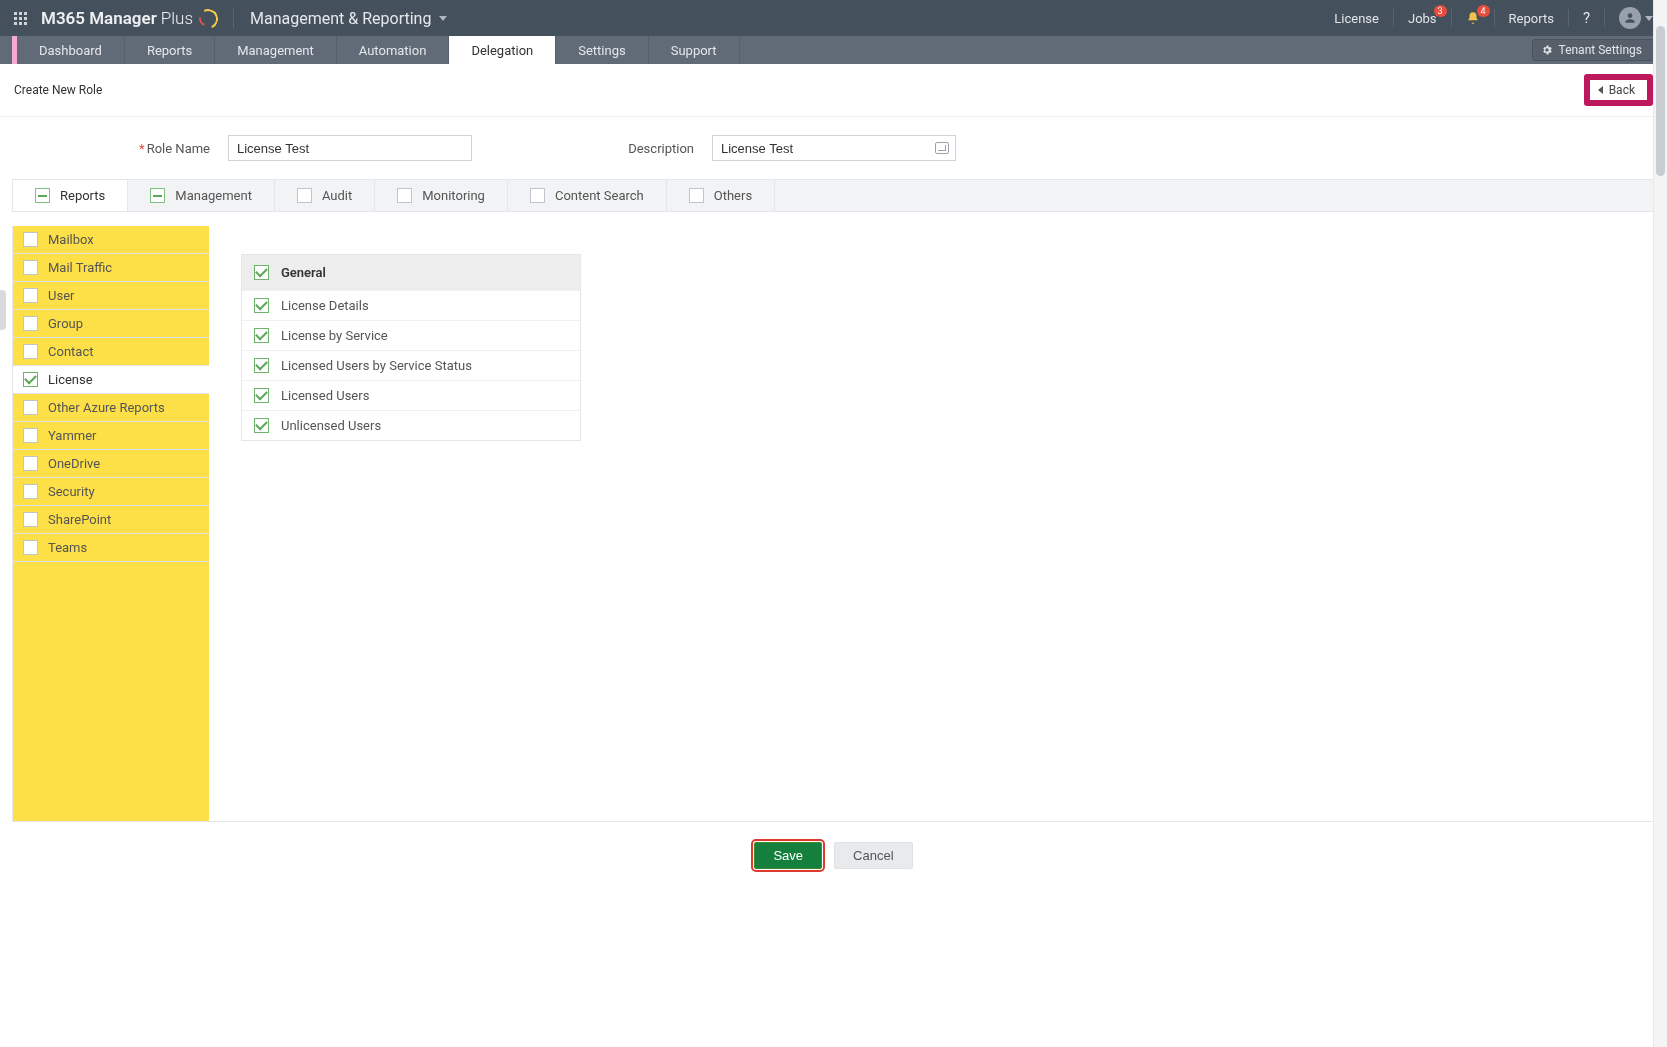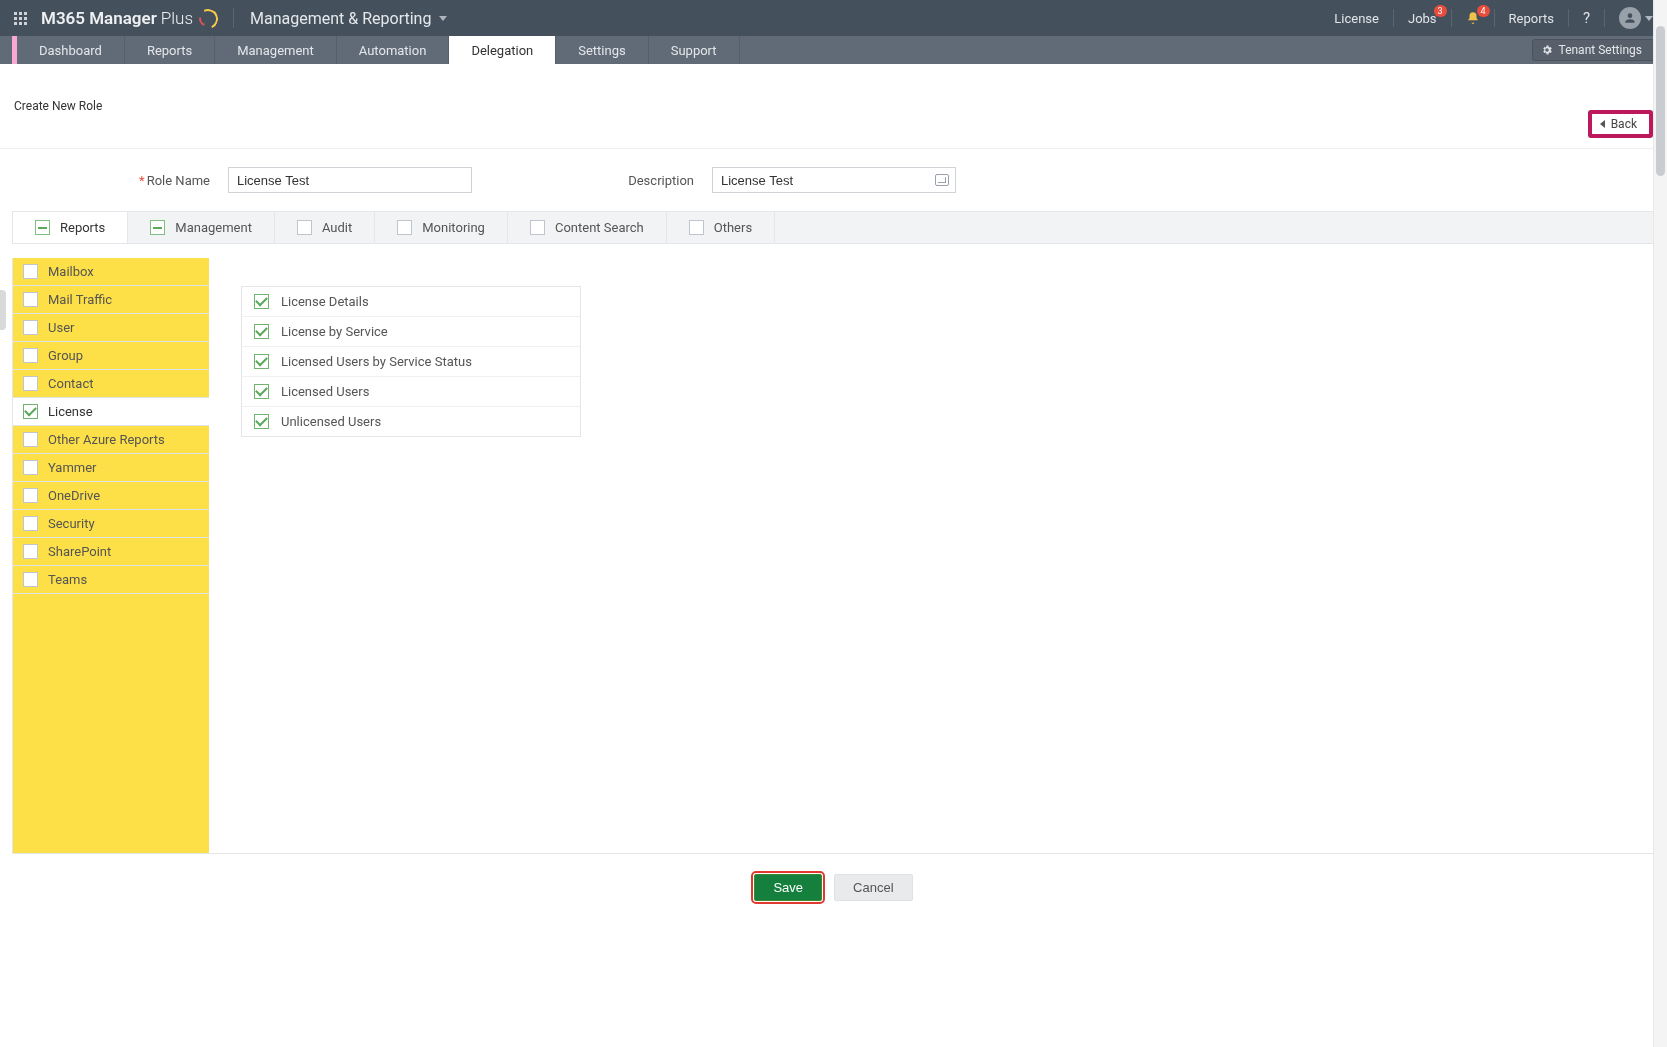--- a/index.html
+++ b/index.html
@@ -145,26 +145,26 @@
   .gear-icon { width:12px;height:12px; }
   
   .titlebar {
     display:flex; align-items:center;
     padding: 10px 14px;
     border-bottom: 1px solid #eceef0;
   }
   .page-title { font-size:12px; color:#333; }
   .back-btn {
     margin-left:auto;
-    border:4px solid #be185d;
+    border:6px solid #be185d;
     background:#fff;
     border-radius:3px;
     padding: 3px 12px 3px 8px;
     display:flex; align-items:center; gap:6px;
-    font-size:12px; color:#444; cursor:pointer;margin-top:36px;
+    font-size:12px; color:#444; cursor:pointer;
   }
   .chev-left {
     width:0;height:0;
     border-top:4px solid transparent;
     border-bottom:4px solid transparent;
     border-right:5px solid #555;
   }
   
   .form-area {
     padding: 18px 0 18px 0;
@@ -460,20 +460,24 @@
           <span class="cb "></span>
           <span>SharePoint</span>
         </div>
         <div class="side-item">
           <span class="cb "></span>
           <span>Teams</span>
         </div>
       </div>
     <div class="detail-area">
       <div class="perm-list" id="perm-list">
+          <div class="perm-row header">
+            <span class="cb checked"></span>
+            <span>General</span>
+          </div>
           <div class="perm-row">
             <span class="cb checked"></span>
             <span>License Details</span>
           </div>
           <div class="perm-row">
             <span class="cb checked"></span>
             <span>License by Service</span>
           </div>
           <div class="perm-row">
             <span class="cb checked"></span>

